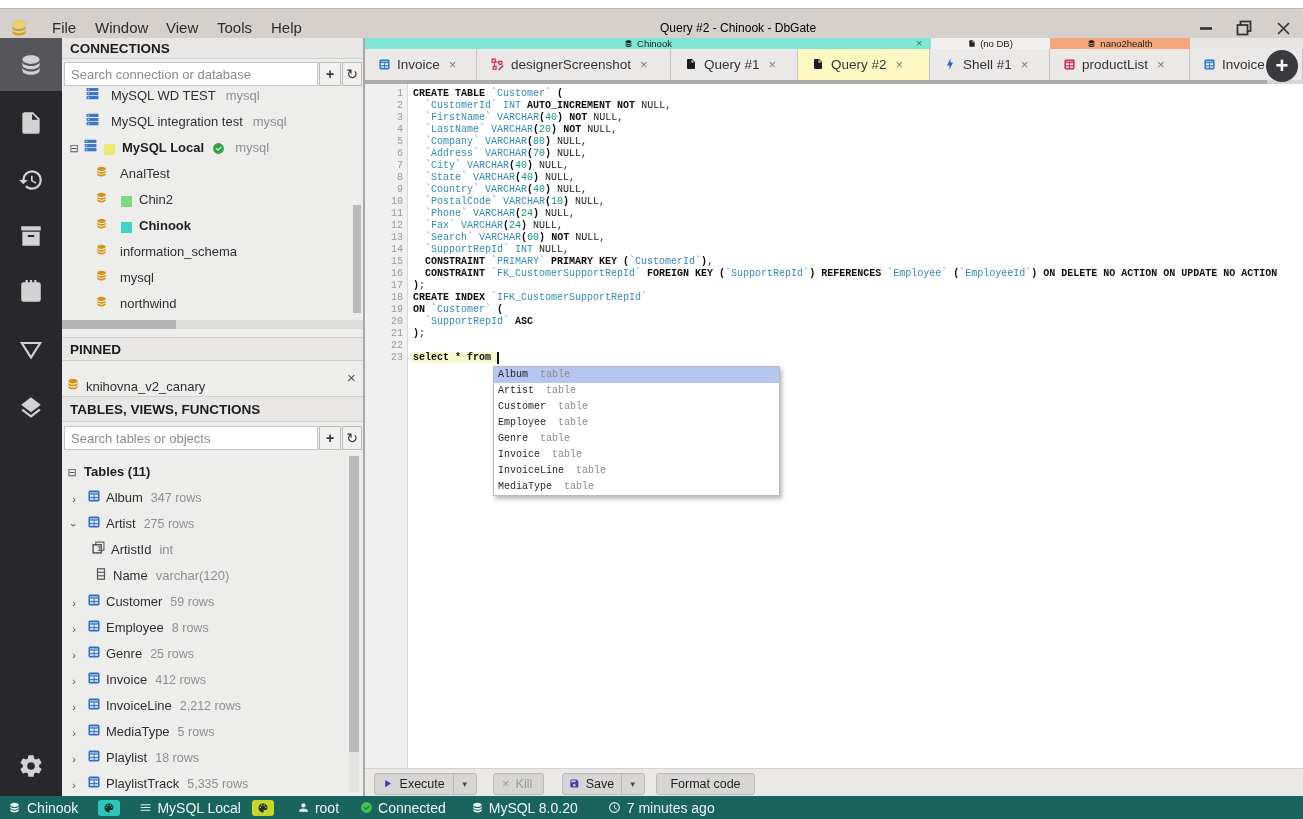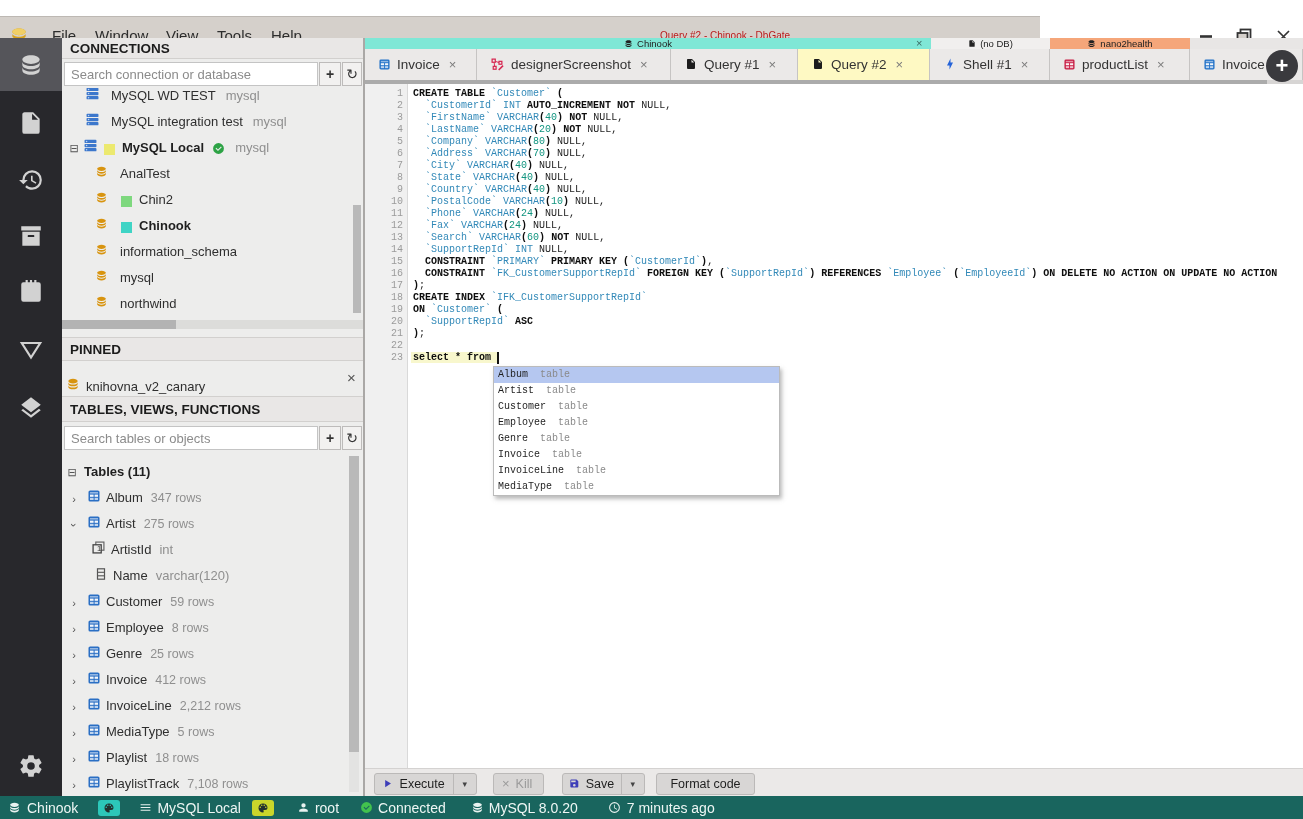--- a/index.html
+++ b/index.html
@@ -1,20 +1,20 @@
 <!DOCTYPE html>
 <html><head><meta charset="utf-8"><style>
 *{margin:0;padding:0;box-sizing:border-box}
 html,body{width:1303px;height:819px;overflow:hidden}
 body{font-family:"Liberation Sans",sans-serif;position:relative;background:#fff}
 .abs{position:absolute}
 
-#titlebar{left:0;top:16px;width:1040px;height:38px;background:#d5d0cb;border-top:1px solid #bdb8b3;border-bottom:1px solid #c3bfba}
+#titlebar{left:0;top:8px;width:1303px;height:38px;background:#d5d0cb;border-top:1px solid #bdb8b3;border-bottom:1px solid #c3bfba}
 #titlebar .menu{position:absolute;top:0;height:38px;line-height:38px;font-size:15px;color:#2d2d2d}
-#wintitle{position:absolute;left:660px;top:0;height:38px;line-height:38px;font-size:10px;color:#b91c1c}
+#wintitle{position:absolute;left:660px;top:0;height:38px;line-height:38px;font-size:12px;color:#000000}
 
 #iconbar{left:0;top:38px;width:62px;height:758px;background:#28282c}
 #iconbar .tile{position:absolute;left:0;width:62px;height:53px}
 #iconbar .sel{background:#55555a}
 #iconbar svg{position:absolute}
 
 #panel{left:62px;top:38px;width:301px;height:758px;background:#ededec;overflow:hidden}
 #panelborder{left:363px;top:38px;width:2px;height:758px;background:#aaa8a6}
 .sechead{position:absolute;left:0;width:301px;background:#e9e7e6;border-top:1px solid #d2d0ce;border-bottom:1px solid #d2d0ce;font-weight:bold;font-size:13.5px;color:#1c1c1c;padding-left:8px;display:flex;align-items:center}
 .srch{position:absolute;background:#fff;border:1px solid #c4c4c4;font-size:13px;color:#8b8b8b;padding-left:6px;display:flex;align-items:center}
@@ -274,21 +274,21 @@
           <rect x="6.6" y="7.8" width="3.4" height="2.2" fill="#fff" opacity="0.7"></rect>
           <rect x="2" y="2" width="8" height="1.6" fill="#fff" opacity="0.5"></rect>
         </svg></span>Playlist<span class="cnt">18 rows</span></div>
 <div class="row" style="top:727px;left:5px"><span class="chev">›</span><span style="width:7px"></span><span class="icn"><svg width="12" height="12" viewBox="0 0 12 12" style="">
           <rect x="0.5" y="0.5" width="11" height="11" rx="1.6" fill="#2a6fc4"></rect>
           <rect x="2" y="4.6" width="3.6" height="2.2" fill="#fff" opacity="0.95"></rect>
           <rect x="6.6" y="4.6" width="3.4" height="2.2" fill="#fff" opacity="0.95"></rect>
           <rect x="2" y="7.8" width="3.6" height="2.2" fill="#fff" opacity="0.7"></rect>
           <rect x="6.6" y="7.8" width="3.4" height="2.2" fill="#fff" opacity="0.7"></rect>
           <rect x="2" y="2" width="8" height="1.6" fill="#fff" opacity="0.5"></rect>
-        </svg></span>PlaylistTrack<span class="cnt">7,108 rows</span></div>
+        </svg></span>PlaylistTrack<span class="cnt">5,335 rows</span></div>
 <div class="row" style="top:493px;left:30px"><span class="icn"><svg width="13" height="13" viewBox="0 0 12 12">
           <rect x="3.5" y="1" width="7.5" height="7.5" fill="none" stroke="#666" stroke-width="1.1"></rect>
           <rect x="1" y="3.5" width="7.5" height="7.5" fill="#ededec" stroke="#444" stroke-width="1.2"></rect>
           <text x="4.7" y="9.6" font-size="7" font-family="Liberation Sans" fill="#333">1</text>
         </svg></span>ArtistId<span class="cnt" style="font-size:13px">int</span></div>
 <div class="row" style="top:519px;left:33px"><span class="icn"><svg width="12" height="12" viewBox="0 0 12 12">
           <rect x="2.5" y="0.8" width="7" height="10.4" fill="none" stroke="#555" stroke-width="1.2"></rect>
           <line x1="2.5" y1="4.3" x2="9.5" y2="4.3" stroke="#555" stroke-width="1.1"></line>
           <line x1="2.5" y1="7.8" x2="9.5" y2="7.8" stroke="#555" stroke-width="1.1"></line>
         </svg></span>Name<span class="cnt" style="font-size:13px">varchar(120)</span></div>

